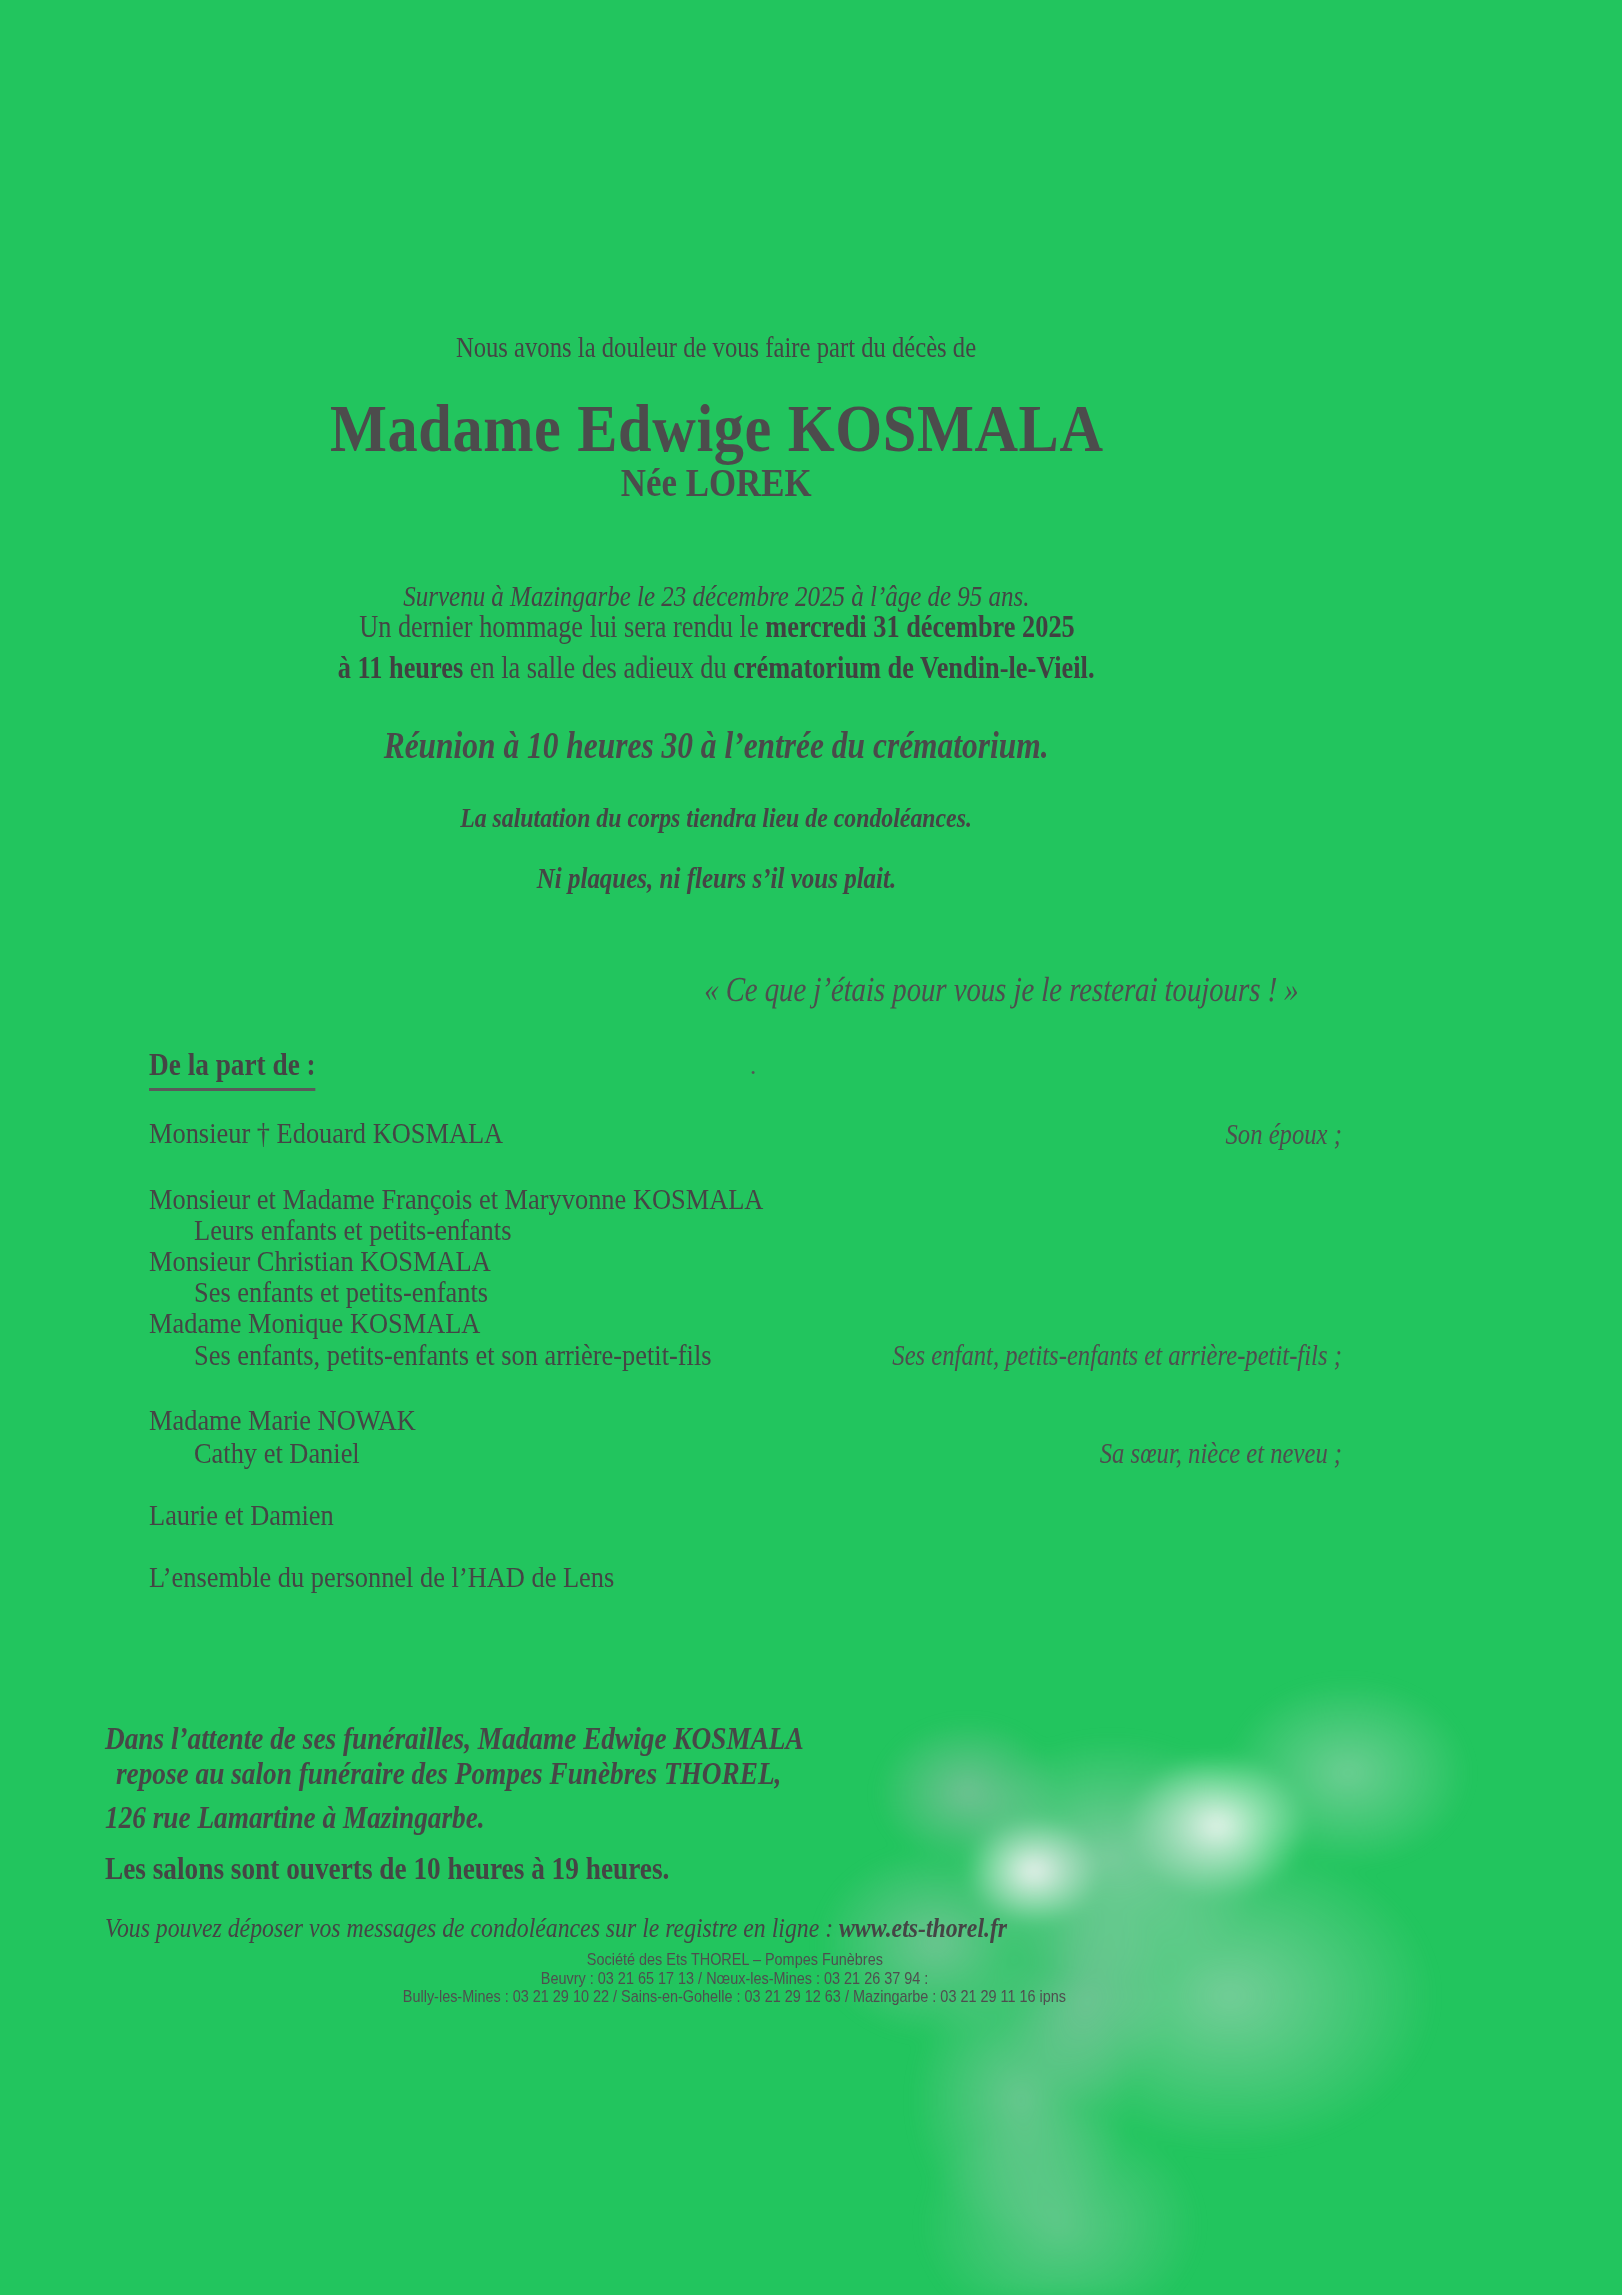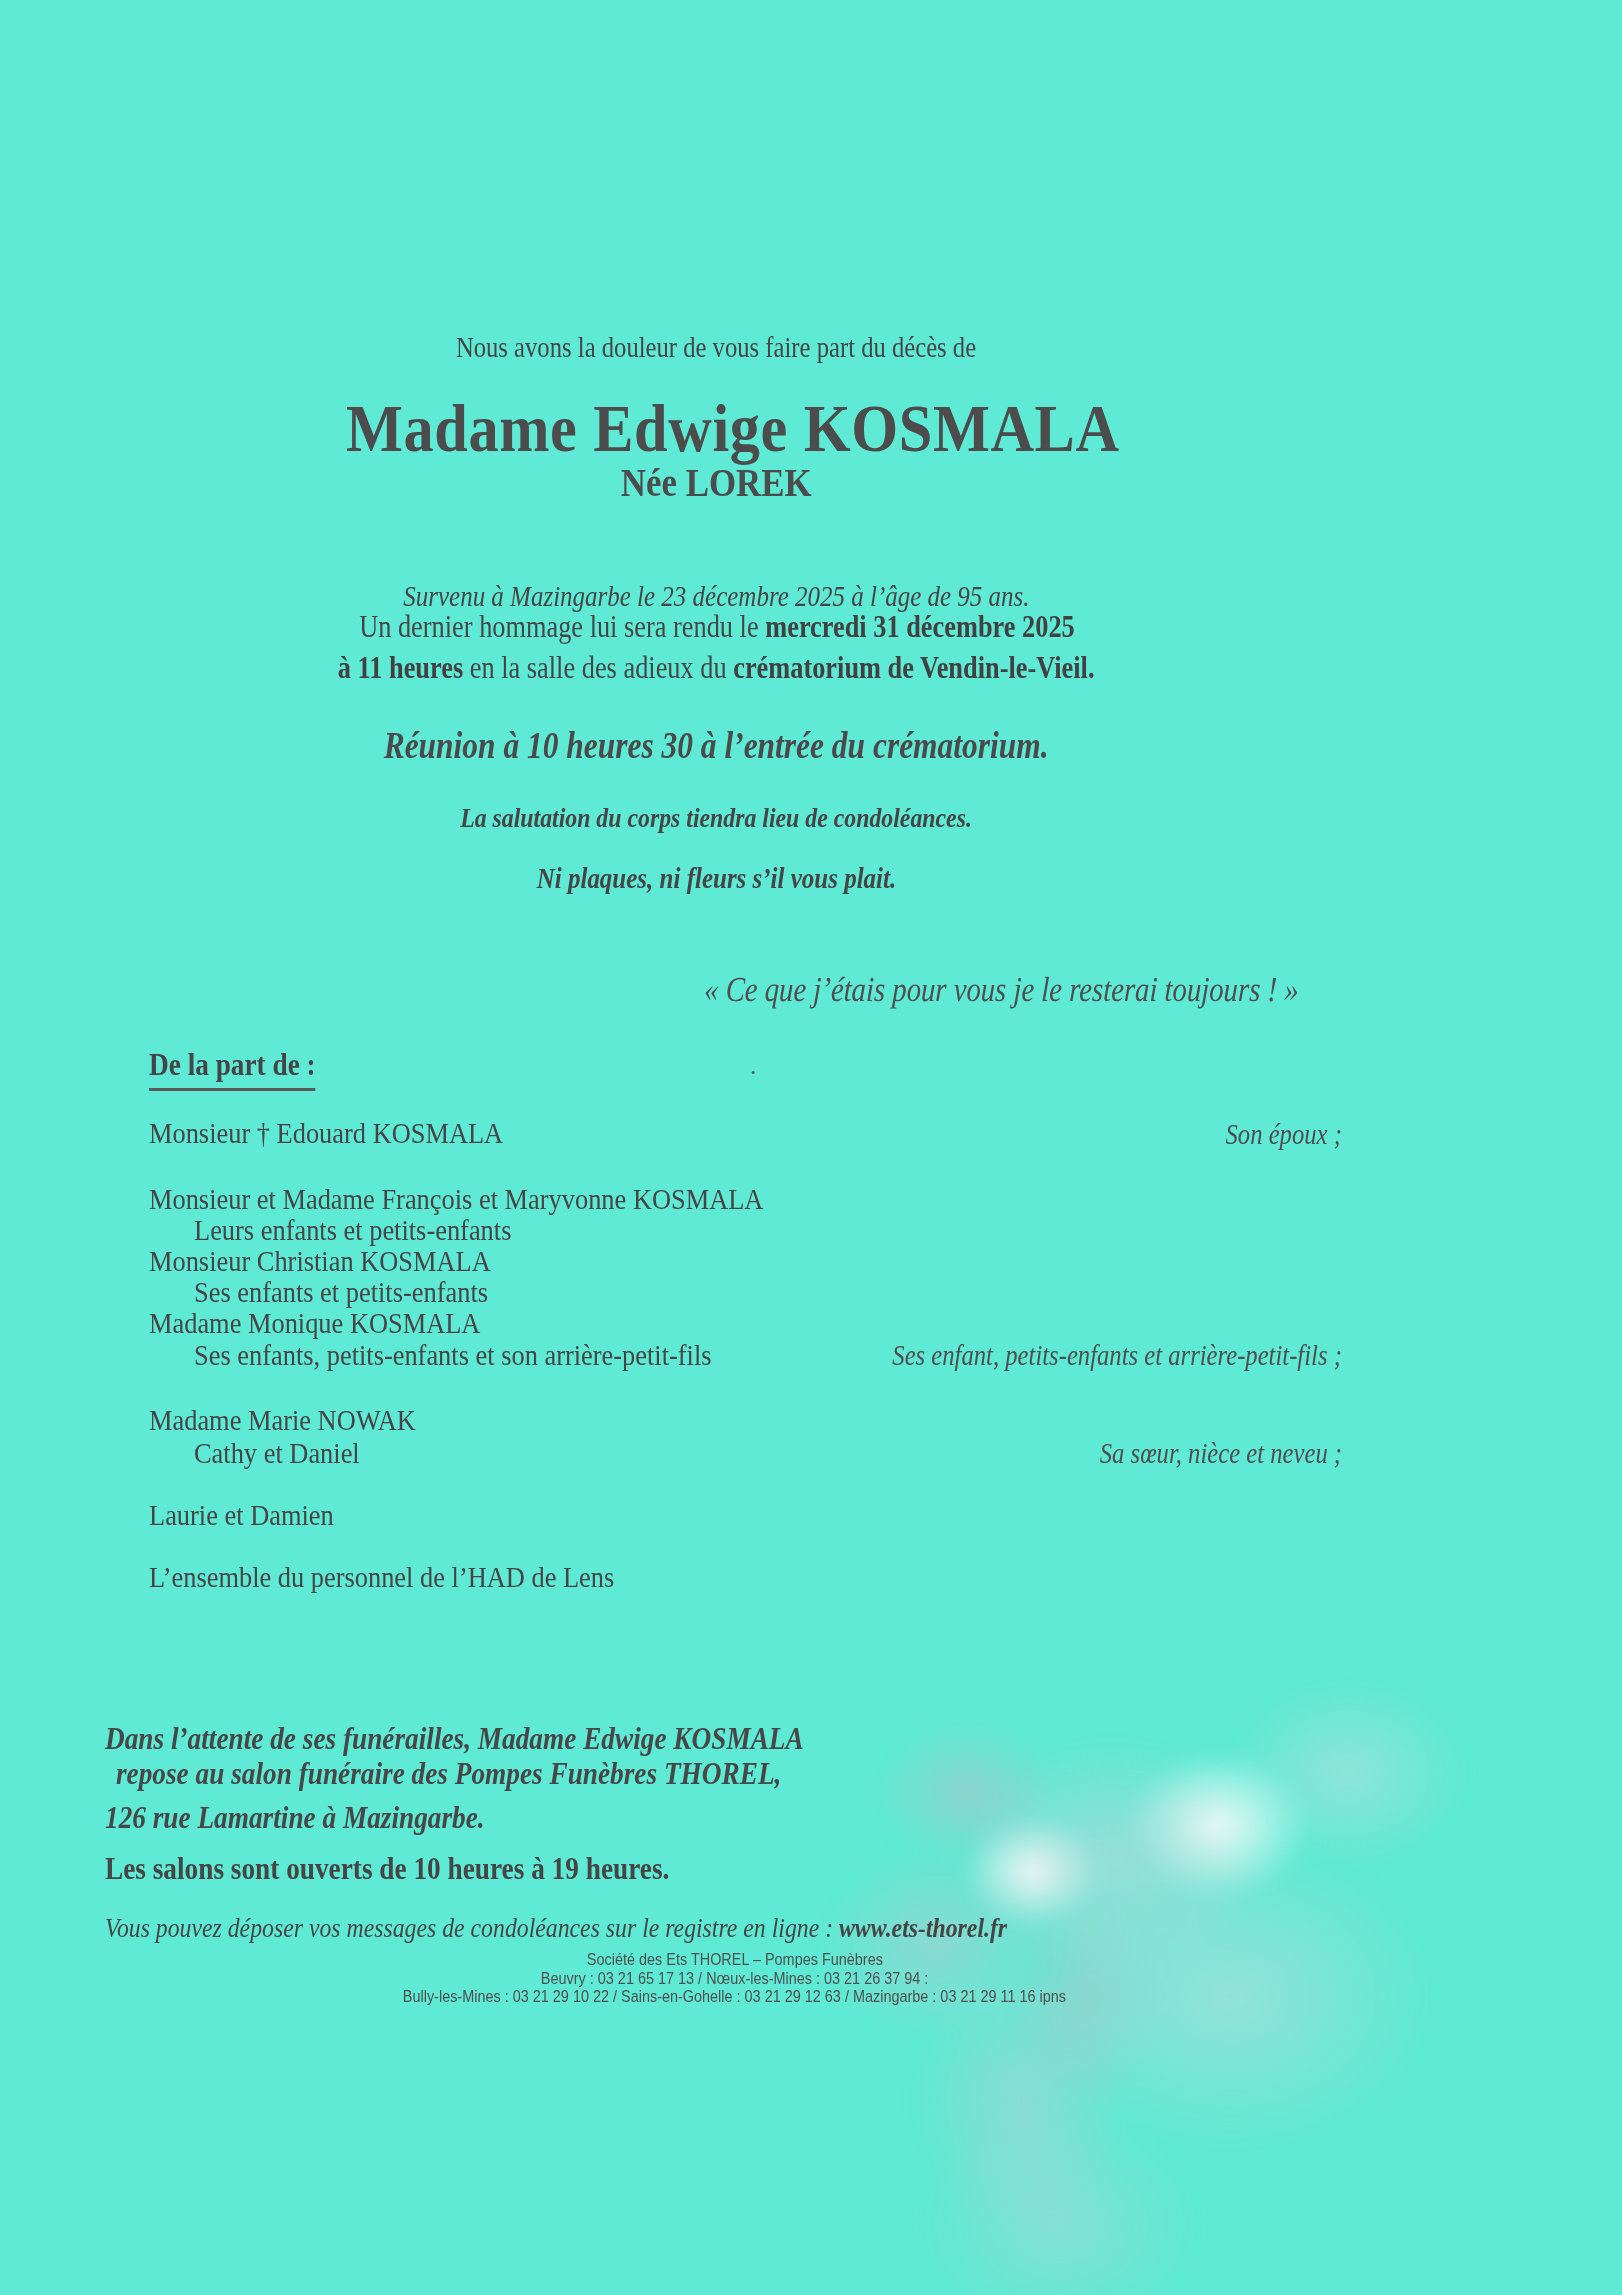--- a/index.html
+++ b/index.html
@@ -1,20 +1,20 @@
 <!DOCTYPE html>
 <html lang="fr" style="font-size:10.5px"><head>
 <meta charset="utf-8">
 <style>
   html,body{margin:0;padding:0;background:#ffffff;}
   .page{
     position:relative;
     width:1623px;
     height:2295px;
-    background:#5eead4;
+    background:#22c55e;
     overflow:hidden;
     font-family:"Liberation Serif","DejaVu Serif",serif;
     color:#454545;
   }
   
   .rose{
     position:absolute;
     left:772px; top:1577px;
     width:851px; height:720px;
     background:
@@ -31,21 +31,21 @@
     filter:blur(7.9px);
     z-index:0;
   }
   .line{position:absolute; z-index:2; white-space:nowrap;}
   .center{left:0; width:1433px; text-align:center;}
   .sx{display:inline-block; transform:scaleX(.85); transform-origin:50% 50%;}
   .sx-l{display:inline-block; transform:scaleX(.88); transform-origin:0 50%;}
   .sx-r{display:inline-block; transform:scaleX(.85); transform-origin:100% 50%;}
 
   .intro{top:331px; font-size:29px;}
-  .bigname{top:390px; font-size:67px; font-weight:bold; color:#4c4c4c; letter-spacing:0.7px;padding-left:16px;}
+  .bigname{top:390px; font-size:67px; font-weight:bold; color:#4c4c4c; letter-spacing:0.7px;}
   .bigname .sx{transform:scaleX(.9);}
   .maiden{top:458px; font-size:41px; font-weight:bold; color:#4c4c4c;}
   .survenu{top:580px; font-size:29.4px; font-style:italic;}
   .homm1{top:609px; font-size:31px;}
   .homm2{top:650px; font-size:31px;}
   .homm1 b,.homm2 b{font-weight:bold; color:#414141;}
   .reunion{top:724px; font-size:37px; font-weight:bold; font-style:italic; color:#4a4a4a;}
   .salut{top:802px; font-size:28px; font-weight:bold; font-style:italic;text-align:center;}
   .fleurs{top:862px; font-size:29.4px; font-weight:bold; font-style:italic;}
   .quote{top:970px; left:589px; width:824px; text-align:center; font-size:35px; font-style:italic; color:#4e4e4e;}

